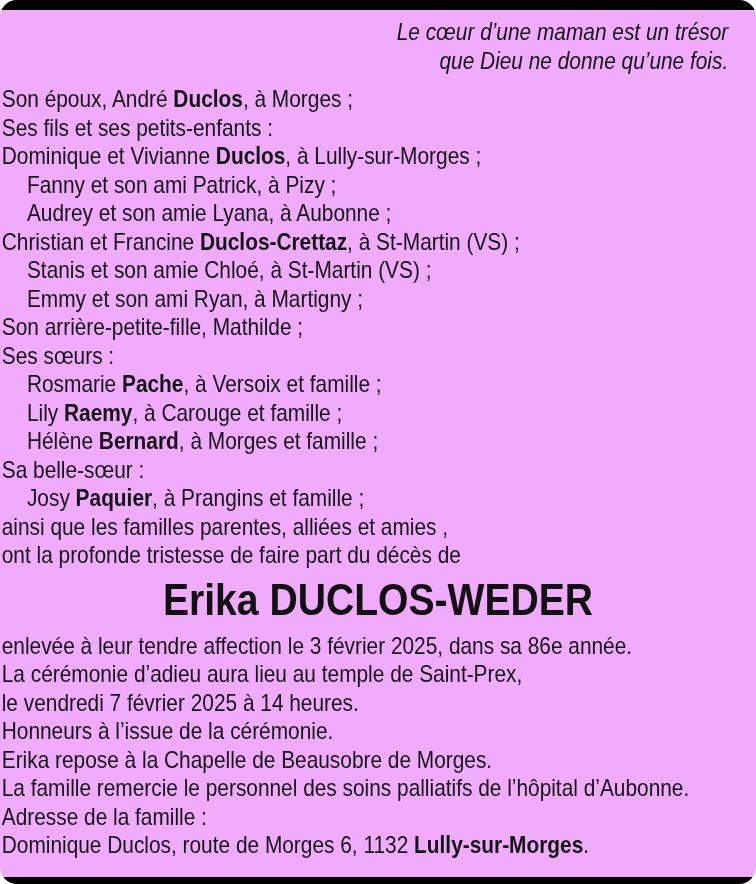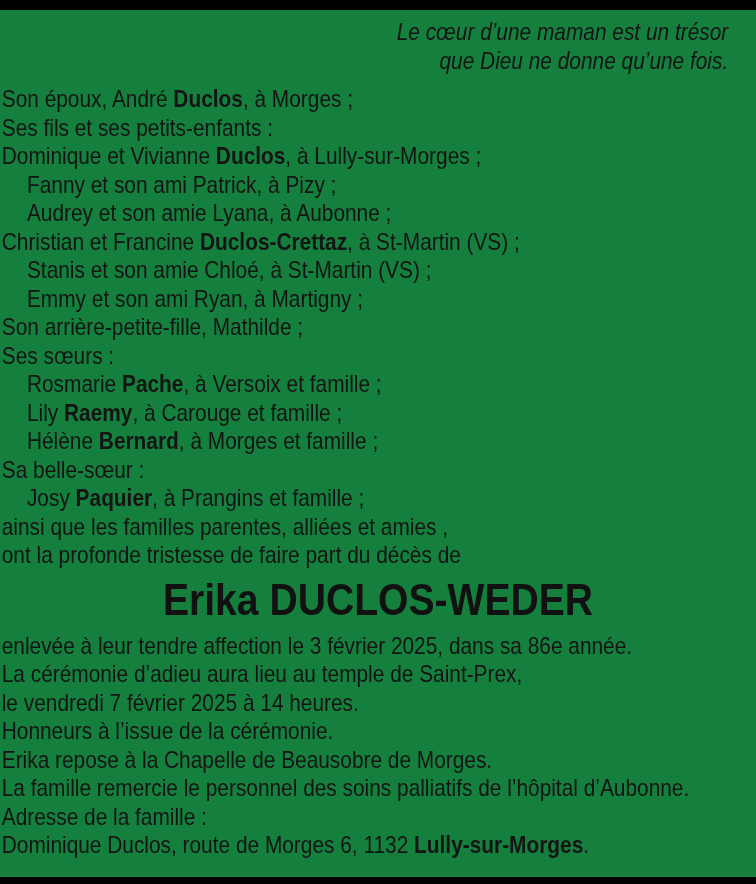--- a/index.html
+++ b/index.html
@@ -2,22 +2,23 @@
 <html><head>
 <meta charset="utf-8">
 <style>
   * { margin: 0; padding: 0; box-sizing: border-box; }
   html, body { width: 756px; background: #ffffff; }
   body { font-family: "Liberation Sans", sans-serif; }
   .sheet {
     position: relative;
     width: 756px;
     height: 884px;
-    background: #15803d;
+    background: #f0abfc;
     overflow: hidden;
+    border-radius: 17px;
   }
   .bar { position: absolute; left: 0; width: 100%; background: #000000; }
   .bar-top { top: 0; height: 10px; }
   .bar-bottom { bottom: 0; height: 7px; }
   
   .content {
     position: absolute;
     top: 10px;
     left: 0;
     width: 870px;

